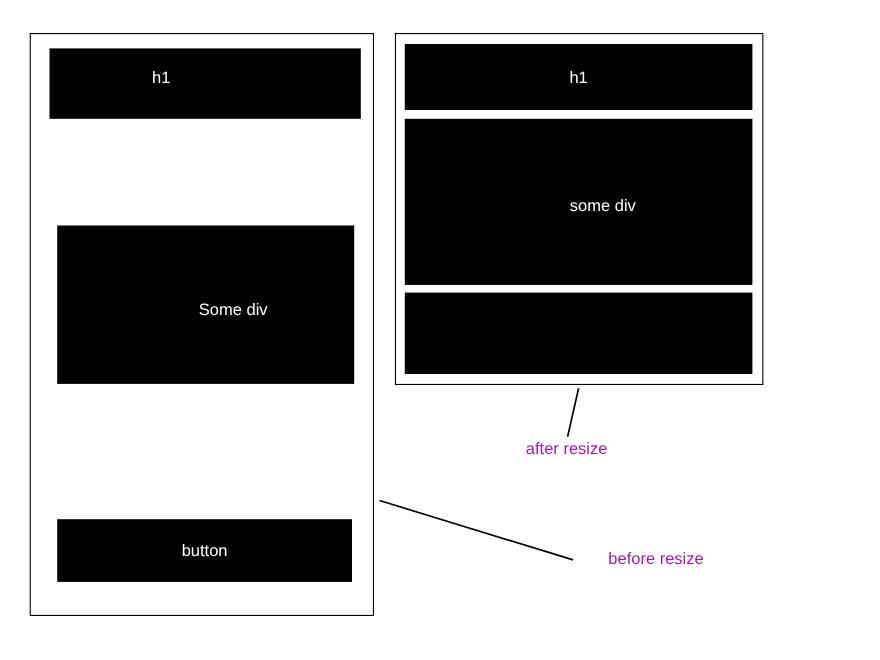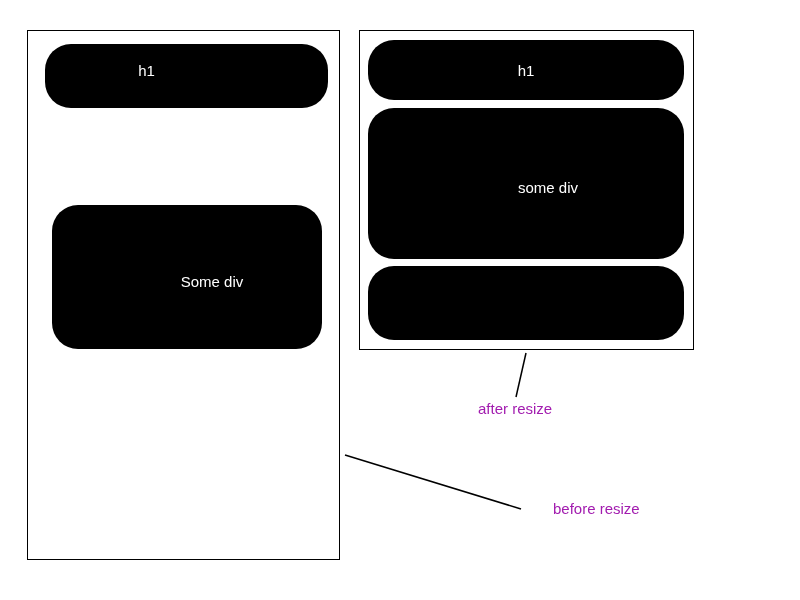--- a/index.html
+++ b/index.html
@@ -32,21 +32,20 @@
       border: 1px solid black;
       background: white;
     }
     .box {
       background: black;
       color: white;
       display: flex;
       align-items: center;
       justify-content: center;
       font-size: 15px;
-      border-radius: 26px;
     }
     
     .left-h1 {
       position: absolute;
       left: 17px;
       top: 13px;
       width: 283px;
       height: 64px;
     }
     .left-h1 span {
@@ -137,20 +136,23 @@
 </head>
 <body>
 
 <div class="container-left">
   <div class="box left-h1">
     <span>h1</span>
   </div>
   <div class="box left-div">
     <span>Some div</span>
   </div>
+  <div class="box left-button">
+    <span>button</span>
+  </div>
 </div>
 
 <div class="container-right">
   <div class="box right-h1">
     <span>h1</span>
   </div>
   <div class="box right-div">
     <span>some div</span>
   </div>
   <div class="box right-button">

